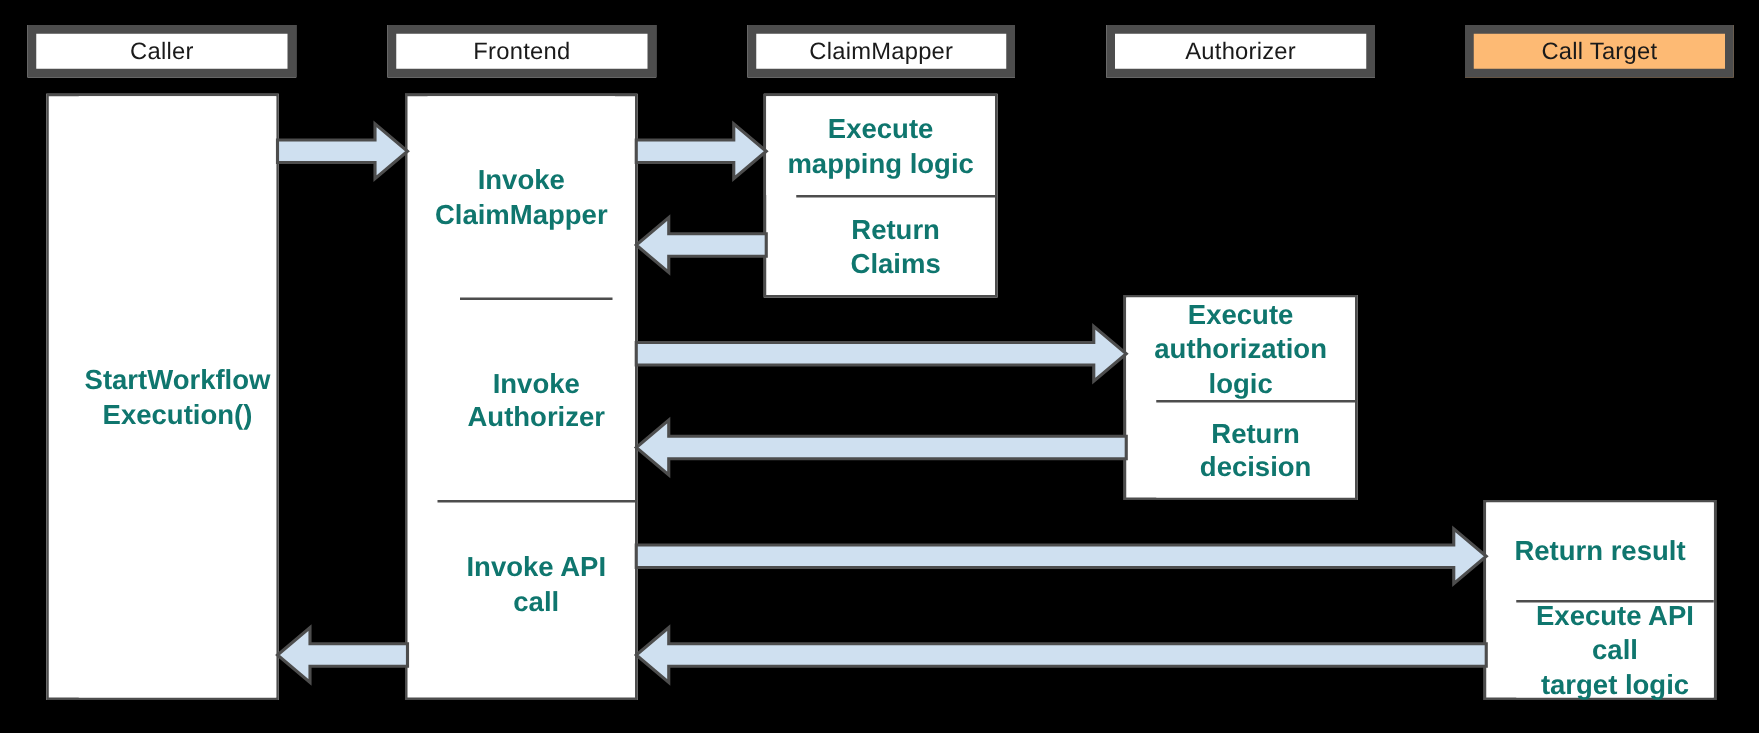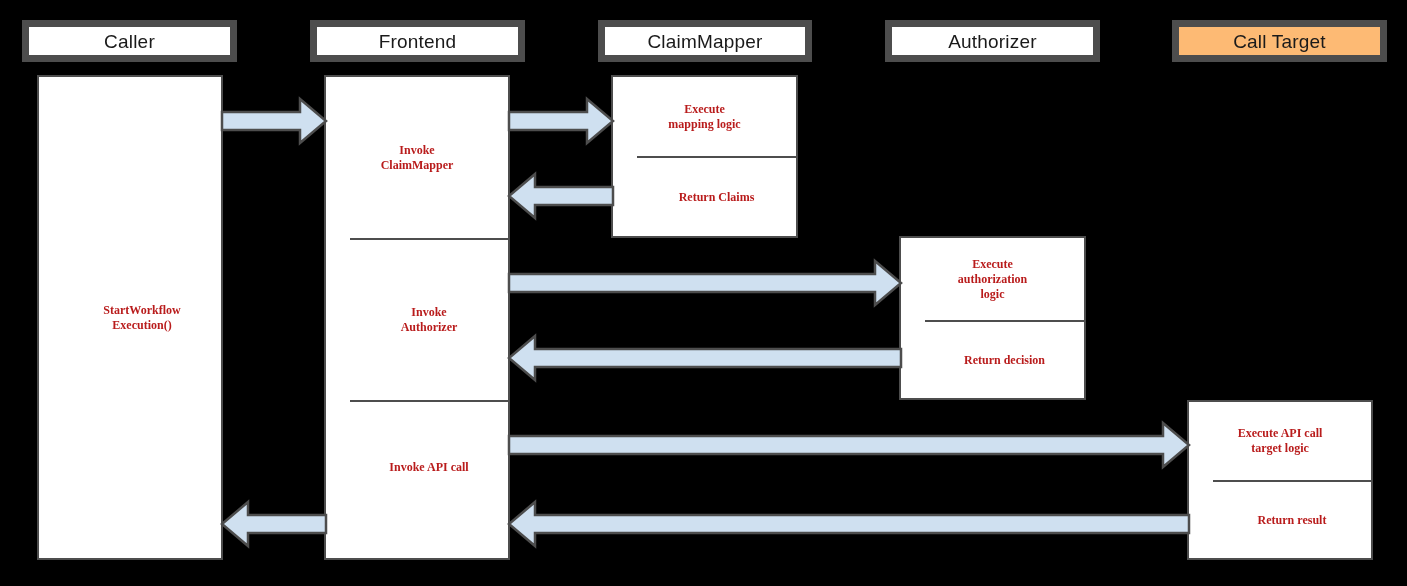--- a/index.html
+++ b/index.html
@@ -56,24 +56,24 @@
     align-items: center;
     justify-content: center;
     text-align: center;
     flex: none;
   }
   .segment + .segment {
     border-top: 2px solid #701a75;
     margin-left: 24px;
   }
   .segment-label {
-    font-family: Liberation Serif, serif;
-    font-size: 12px;
+    font-family: Liberation Sans, sans-serif;
+    font-size: 22px;
     font-weight: bold;
-    color: #b91c1c;
+    color: #0f766e;
     line-height: 1.25;
     padding: 0 6px;
     white-space: pre-line;
   }
 
   
   .arrow {
     position: absolute;
     overflow: visible;
   }
@@ -103,21 +103,21 @@
         <span class="participant-label">Call Target</span>
       </div>
     </div>
   <div id="activations-layer">
       <div class="activation" style="left: 37px; top: 75px; width: 186px; height: 485px; background: rgb(255, 255, 255); border-color: rgb(77, 77, 77);">
         <div class="segment" style="height: 481px; border-top-color: rgb(77, 77, 77); margin-left: 24px;">
           <span class="segment-label">StartWorkflow
 Execution()</span>
         </div>
       </div>
-      <div class="activation" style="left: 324px; top: 75px; width: 186px; height: 485px; background: rgb(255, 255, 255); border-color: rgb(77, 77, 77);">
+      <div class="activation" style="left: 324px; top: 75px; width: 186px; height: 485px; background: rgb(255, 255, 255); border-color: rgb(77, 77, 77); align-items: center;">
         <div class="segment" style="height: 161px; border-top-color: rgb(77, 77, 77);">
           <span class="segment-label">Invoke
 ClaimMapper</span>
         </div>
         <div class="segment" style="height: 162px; border-top-color: rgb(77, 77, 77);">
           <span class="segment-label">Invoke
 Authorizer</span>
         </div>
         <div class="segment" style="height: 133px; border-top-color: rgb(77, 77, 77);">
           <span class="segment-label">Invoke API call</span>
@@ -137,25 +137,25 @@
           <span class="segment-label">Execute
 authorization
 logic</span>
         </div>
         <div class="segment" style="height: 78px; border-top-color: rgb(77, 77, 77);">
           <span class="segment-label">Return decision</span>
         </div>
       </div>
       <div class="activation" style="left: 1187px; top: 400px; width: 186px; height: 160px; background: rgb(255, 255, 255); border-color: rgb(77, 77, 77);">
         <div class="segment" style="height: 78px; border-top-color: rgb(77, 77, 77);">
+          <span class="segment-label">Return result</span>
+        </div>
+        <div class="segment" style="height: 78px; border-top-color: rgb(77, 77, 77);">
           <span class="segment-label">Execute API call
 target logic</span>
-        </div>
-        <div class="segment" style="height: 78px; border-top-color: rgb(77, 77, 77);">
-          <span class="segment-label">Return result</span>
         </div>
       </div>
     </div>
   <div id="messages-layer">
       <div class="arrow" style="left: 222px; top: 99px; width: 104px; height: 44px;">
         <svg width="104" height="44" viewBox="0 0 104 44">
           <polygon points="0,12.979999999999999 78,12.979999999999999 78,0 104,22 78,44 78,31.02 0,31.02" fill="#cfe0f0" stroke="#4d4d4d" stroke-width="2.5" stroke-linejoin="miter"></polygon>
         </svg>
       </div>
       <div class="arrow" style="left: 509px; top: 99px; width: 104px; height: 44px;">

